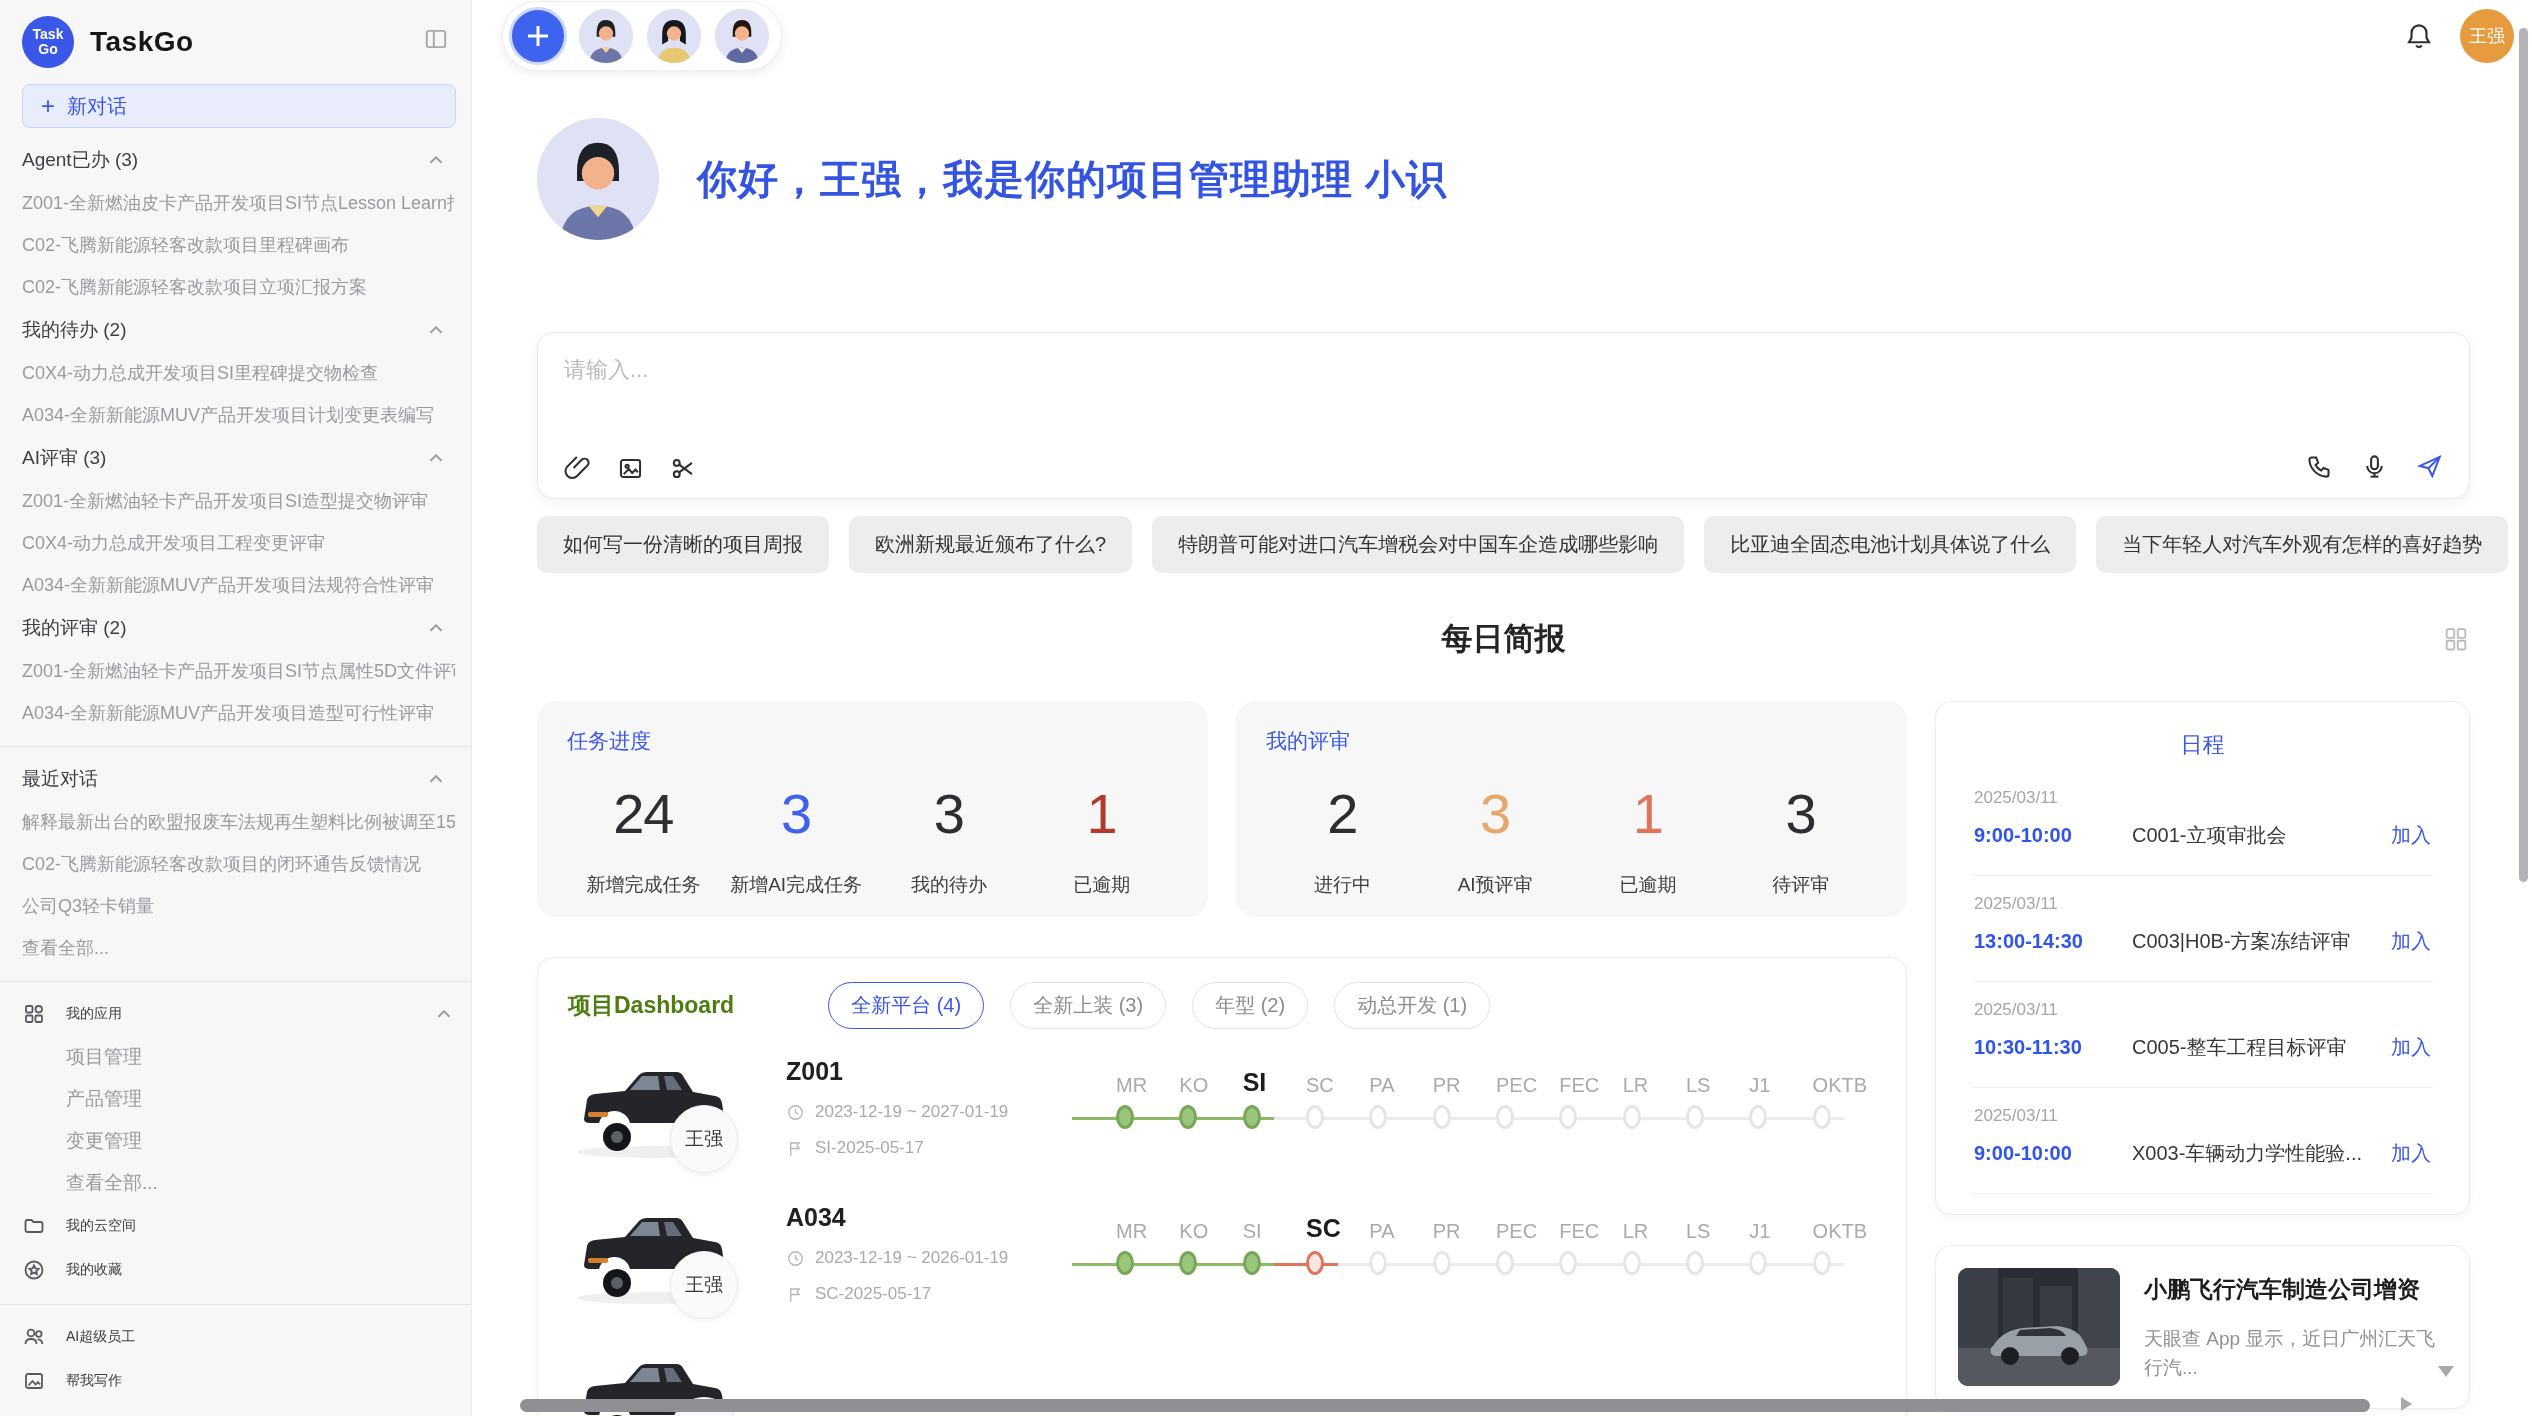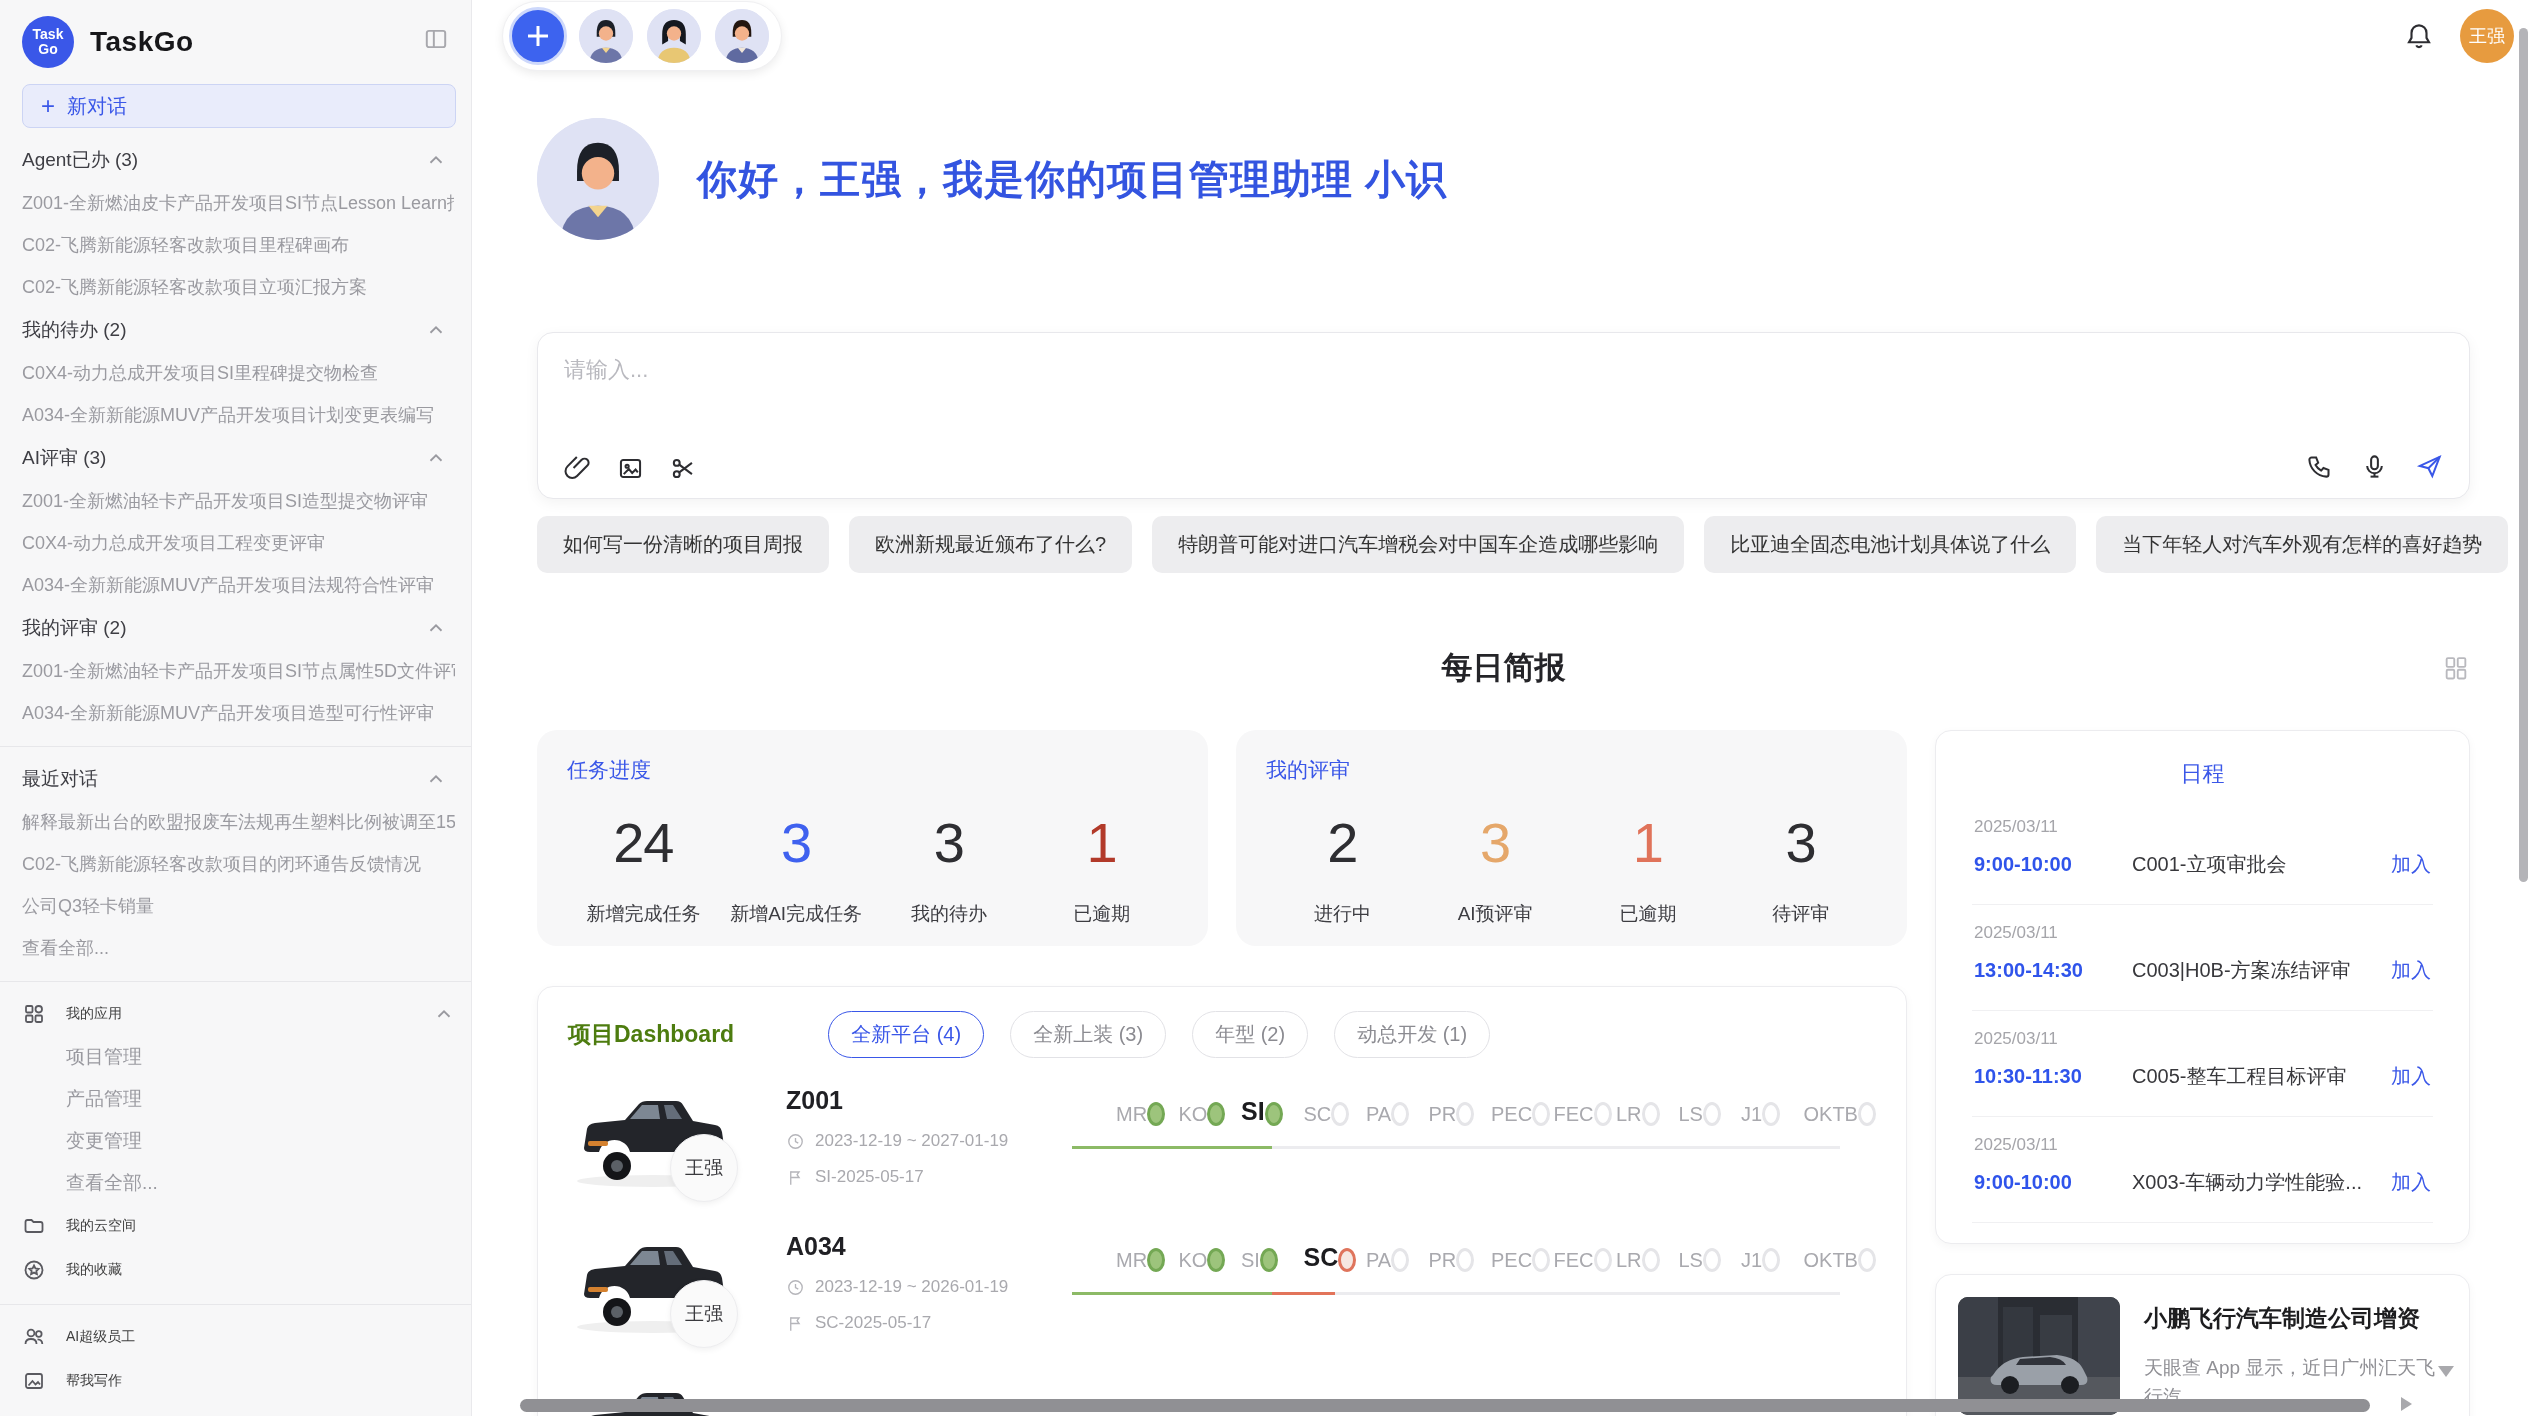--- a/index.html
+++ b/index.html
@@ -48,21 +48,21 @@
   .composer textarea{border:none;outline:none;resize:none;font-size:22px;flex:1;font-family:Liberation Sans, sans-serif;color:#333;background:transparent}
   .composer textarea::placeholder{color:#b9b9bf}
   .composer-icons{display:flex;align-items:center;gap:26px}
   .cic{width:27px;height:27px;stroke:#2d2d31;fill:none;stroke-width:1.8;cursor:pointer}
   .composer-right{position:absolute;right:26px;bottom:18px;display:flex;align-items:center;gap:28px}
   .cic.send{stroke:#3a57e8}
 
   .chips{display:flex;justify-content:space-between;gap:20px;margin-top:17px}
   .chip{background:#ededef;border:none;border-radius:10px;padding:0 26px;height:57px;font-size:20px;color:#333;font-family:inherit;white-space:nowrap;cursor:pointer}
 
-  .brief-head{margin-top:73px;position:relative;height:44px;display:flex;align-items:center;justify-content:center}
+  .brief-head{margin-top:44px;position:relative;height:44px;display:flex;align-items:center;justify-content:center}
   .brief-title{font-size:31px;font-weight:700;color:#242428}
   .grid-icon{position:absolute;right:0;top:8px;width:28px;height:28px;stroke:#b9b9be;fill:none;stroke-width:1.6;cursor:pointer}
 
   .columns{display:flex;gap:28px;margin-top:40px}
   .col-left{width:1370px}
   .col-right{flex:1}
 
   .stat-cards{display:flex;gap:28px}
   .stat-card{flex:1;background:#f7f7f8;border-radius:20px;padding:26px 30px;height:216px}
   .stat-title{color:#3a57e8;font-size:21px}
@@ -79,21 +79,21 @@
   .tab.active{border-color:#3a57e8;color:#3a57e8}
 
   .project-row{display:flex;align-items:flex-start;padding:26px 0 14px}
   .p-img{width:218px;position:relative;flex:none}
   .p-badge{position:absolute;left:102px;top:50px;width:68px;height:68px;border-radius:50%;background:#fafafa;border:1px solid #ededef;display:flex;align-items:center;justify-content:center;font-size:19px;color:#3a3a3e;box-shadow:0 2px 6px rgba(0,0,0,.06);z-index:2}
   .p-info{width:330px;flex:none;padding-top:2px}
   .p-code{font-size:25px;font-weight:700;color:#202024}
   .p-meta{display:flex;align-items:center;gap:10px;margin-top:16px;color:#a9a9ae;font-size:17px}
   .p-meta svg{width:19px;height:19px;stroke:#b5b5ba;fill:none;stroke-width:1.7}
   .timeline{flex:1;display:flex;padding-top:0}
-  .ms-col{flex:1;position:relative;display:flex;align-items:flex-end}
+  .ms-col{flex:1;position:relative;display:flex;flex-direction:column;align-items:flex-start}
   .ms-label{height:42px;display:flex;align-items:flex-end;font-size:20px;color:#a9a9ae}
   .ms-label.current{font-size:25px;color:#1c1c1f;font-weight:600}
   .ms-dot{width:18px;height:24px;border-radius:50%;margin-top:8px;z-index:1;background:#fff;border:3px solid #e5e5e8}
   .ms-dot.dot-green{background:#9dc47c;border-color:#74a854}
   .ms-dot.dot-red{background:#f6e7e1;border-color:#df745c}
   .ms-col::before{content:"";position:absolute;top:62px;height:3px;left:-50%;right:50%;background:#ececef}
   .ms-col:first-child::before{left:-44px}
   .ms-col.seg-green::before{background:#8cba66}
   .ms-col.seg-red::before{background:#e2745a}
 

